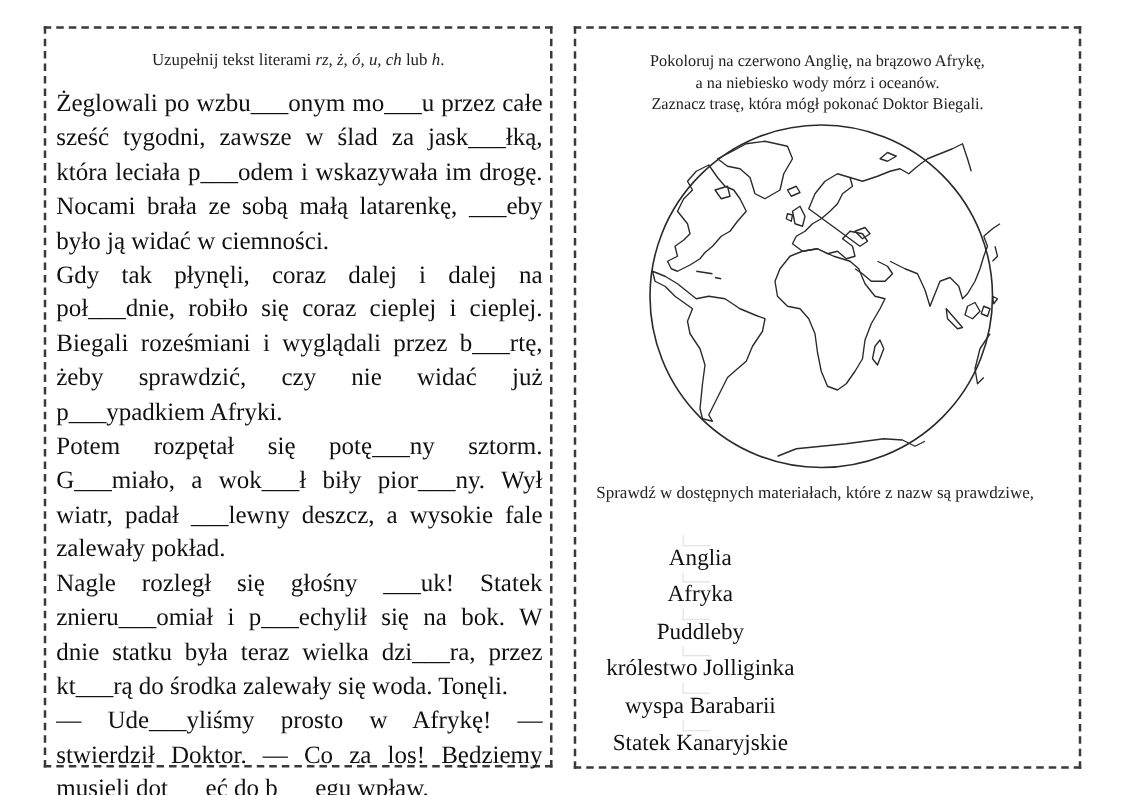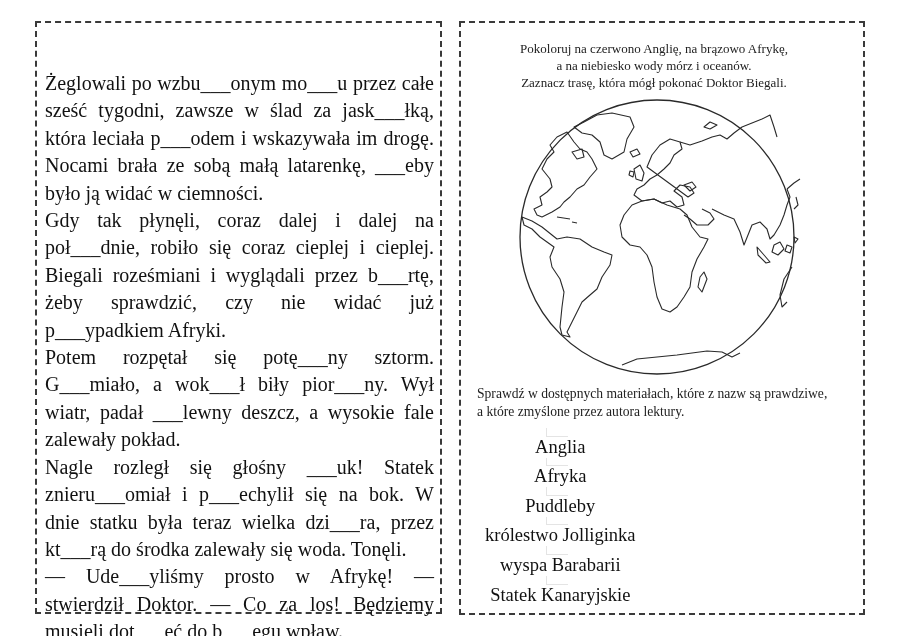--- a/index.html
+++ b/index.html
@@ -25,20 +25,21 @@
   .checklist { position: absolute; left: 24px; top: 405px; margin: 0; padding: 0; list-style: none; }
   .checklist li { display: flex; align-items: center; height: 29.6px; flex-direction: column; }
   .checkbox { width: 22px; height: 24px; box-sizing: border-box;
               border-left: 1px solid #e4e4e4; border-bottom: 1px solid #e4e4e4; margin-right: 6px; cursor: pointer; }
   .check-label { font-size: 18.5px; color: #111; }
 </style>
 </head>
 <body>
 
 <div id="left-panel" class="panel">
+  <div class="instr-left"><span>Uzupełnij tekst literami </span><i>rz, ż, ó, u, ch</i><span> lub </span><i>h</i><span>.</span></div>
   <div class="story">
     <p>Żeglowali po wzbu___onym mo___u przez całe sześć tygodni, zawsze w ślad za jask___łką, która leciała p___odem i wskazywała im drogę. Nocami brała ze sobą małą latarenkę, ___eby było ją widać w ciemności.</p>
     <p>Gdy tak płynęli, coraz dalej i dalej na poł___dnie, robiło się coraz cieplej i cieplej. Biegali roześmiani i wyglądali przez b___rtę, żeby sprawdzić, czy nie widać już p___ypadkiem Afryki.</p>
     <p>Potem rozpętał się potę___ny sztorm. G___miało, a wok___ł biły pior___ny. Wył wiatr, padał ___lewny deszcz, a wysokie fale zalewały pokład.</p>
     <p>Nagle rozległ się głośny ___uk! Statek znieru___omiał i p___echylił się na bok. W dnie statku była teraz wielka dzi___ra, przez kt___rą do środka zalewały się woda. Tonęli.</p>
     <p>— Ude___yliśmy prosto w Afrykę! — stwierdził Doktor. — Co za los! Będziemy musieli dot___eć do b___egu wpław.</p>
   </div>
 </div>
 
 <div id="right-panel" class="panel">
@@ -87,21 +88,20 @@
     <path d="M275,148 L280,150 L278,156 L273,154 Z"></path>
     <path d="M282,140 L286,142 L283,146 Z"></path>
 
     <path d="M280,170 L272,182 L268,198 L270,210 L275,205"></path>
 
     <path d="M110,268 L125,262 L145,260 L165,258 L180,256 L195,254 L210,255 L220,260 L228,256"></path>
   </svg>
 
   <div class="check-instr">
     <div>Sprawdź w dostępnych materiałach, które z nazw są prawdziwe,</div>
-    <div>a które zmyślone przez autora lektury.</div>
   </div>
 
   <ul class="checklist">
     <li>
       <span class="checkbox"></span>
       <span class="check-label">Anglia</span>
     </li>
     <li>
       <span class="checkbox"></span>
       <span class="check-label">Afryka</span>

